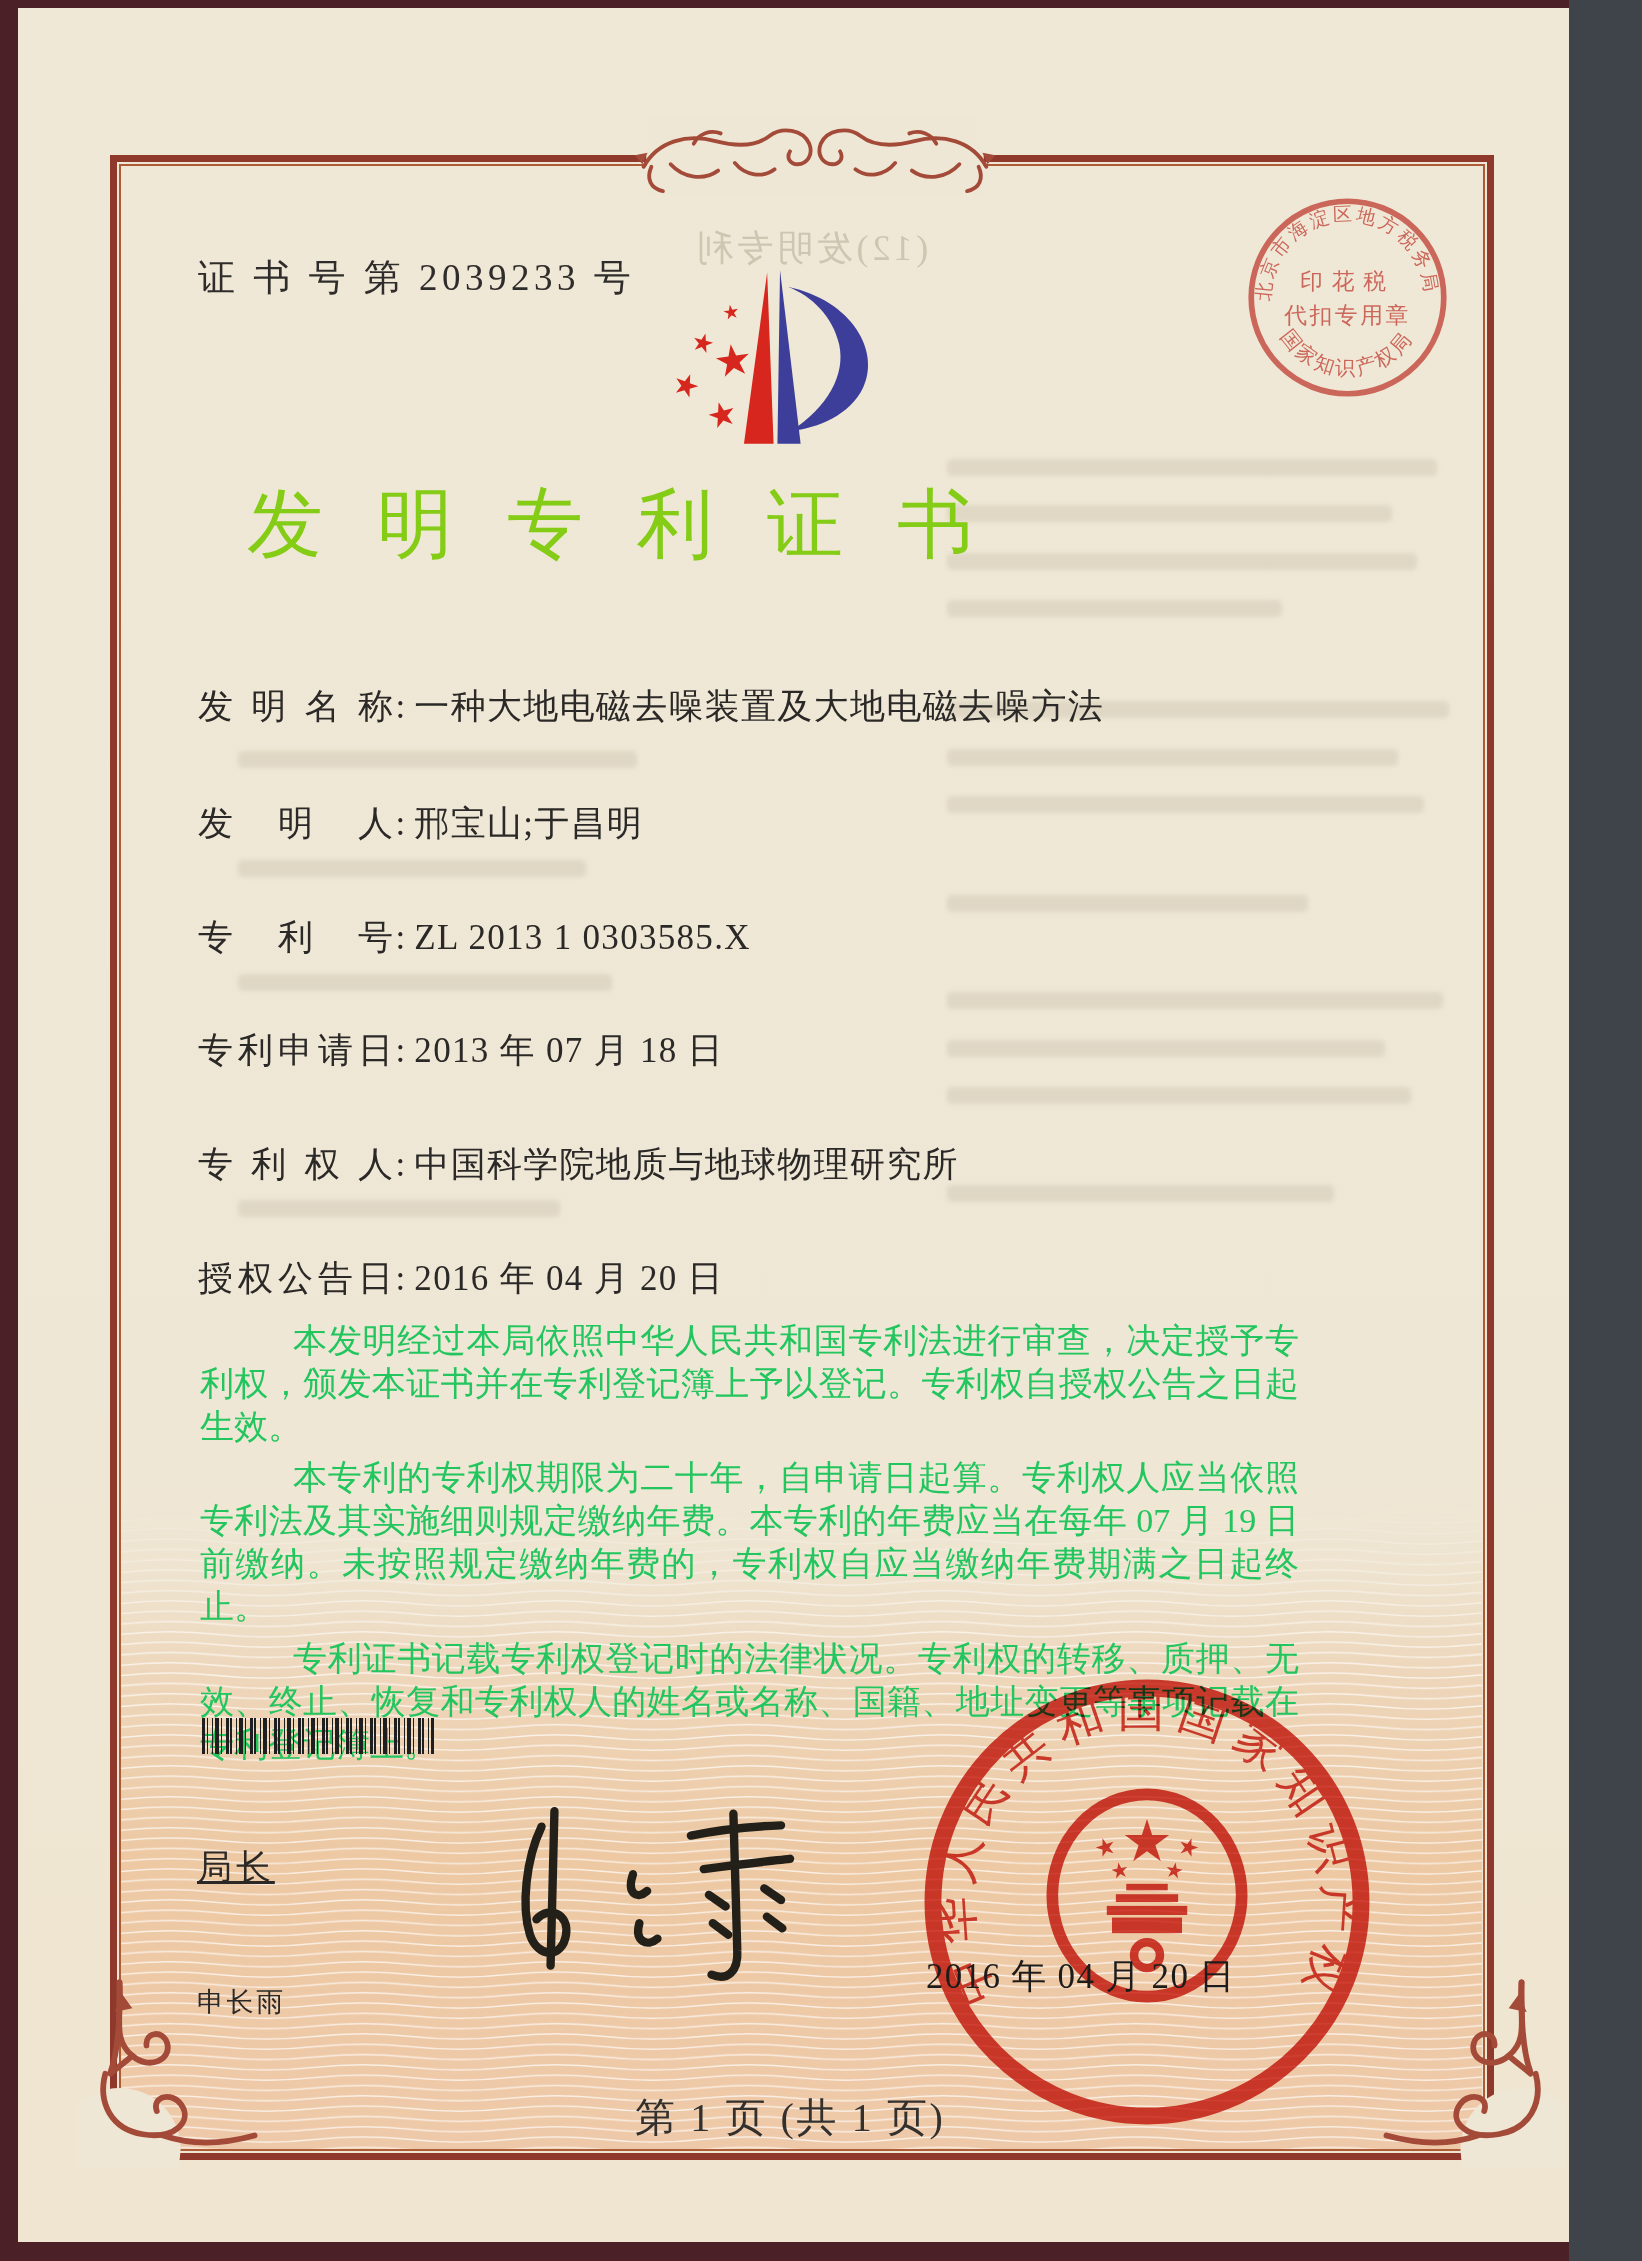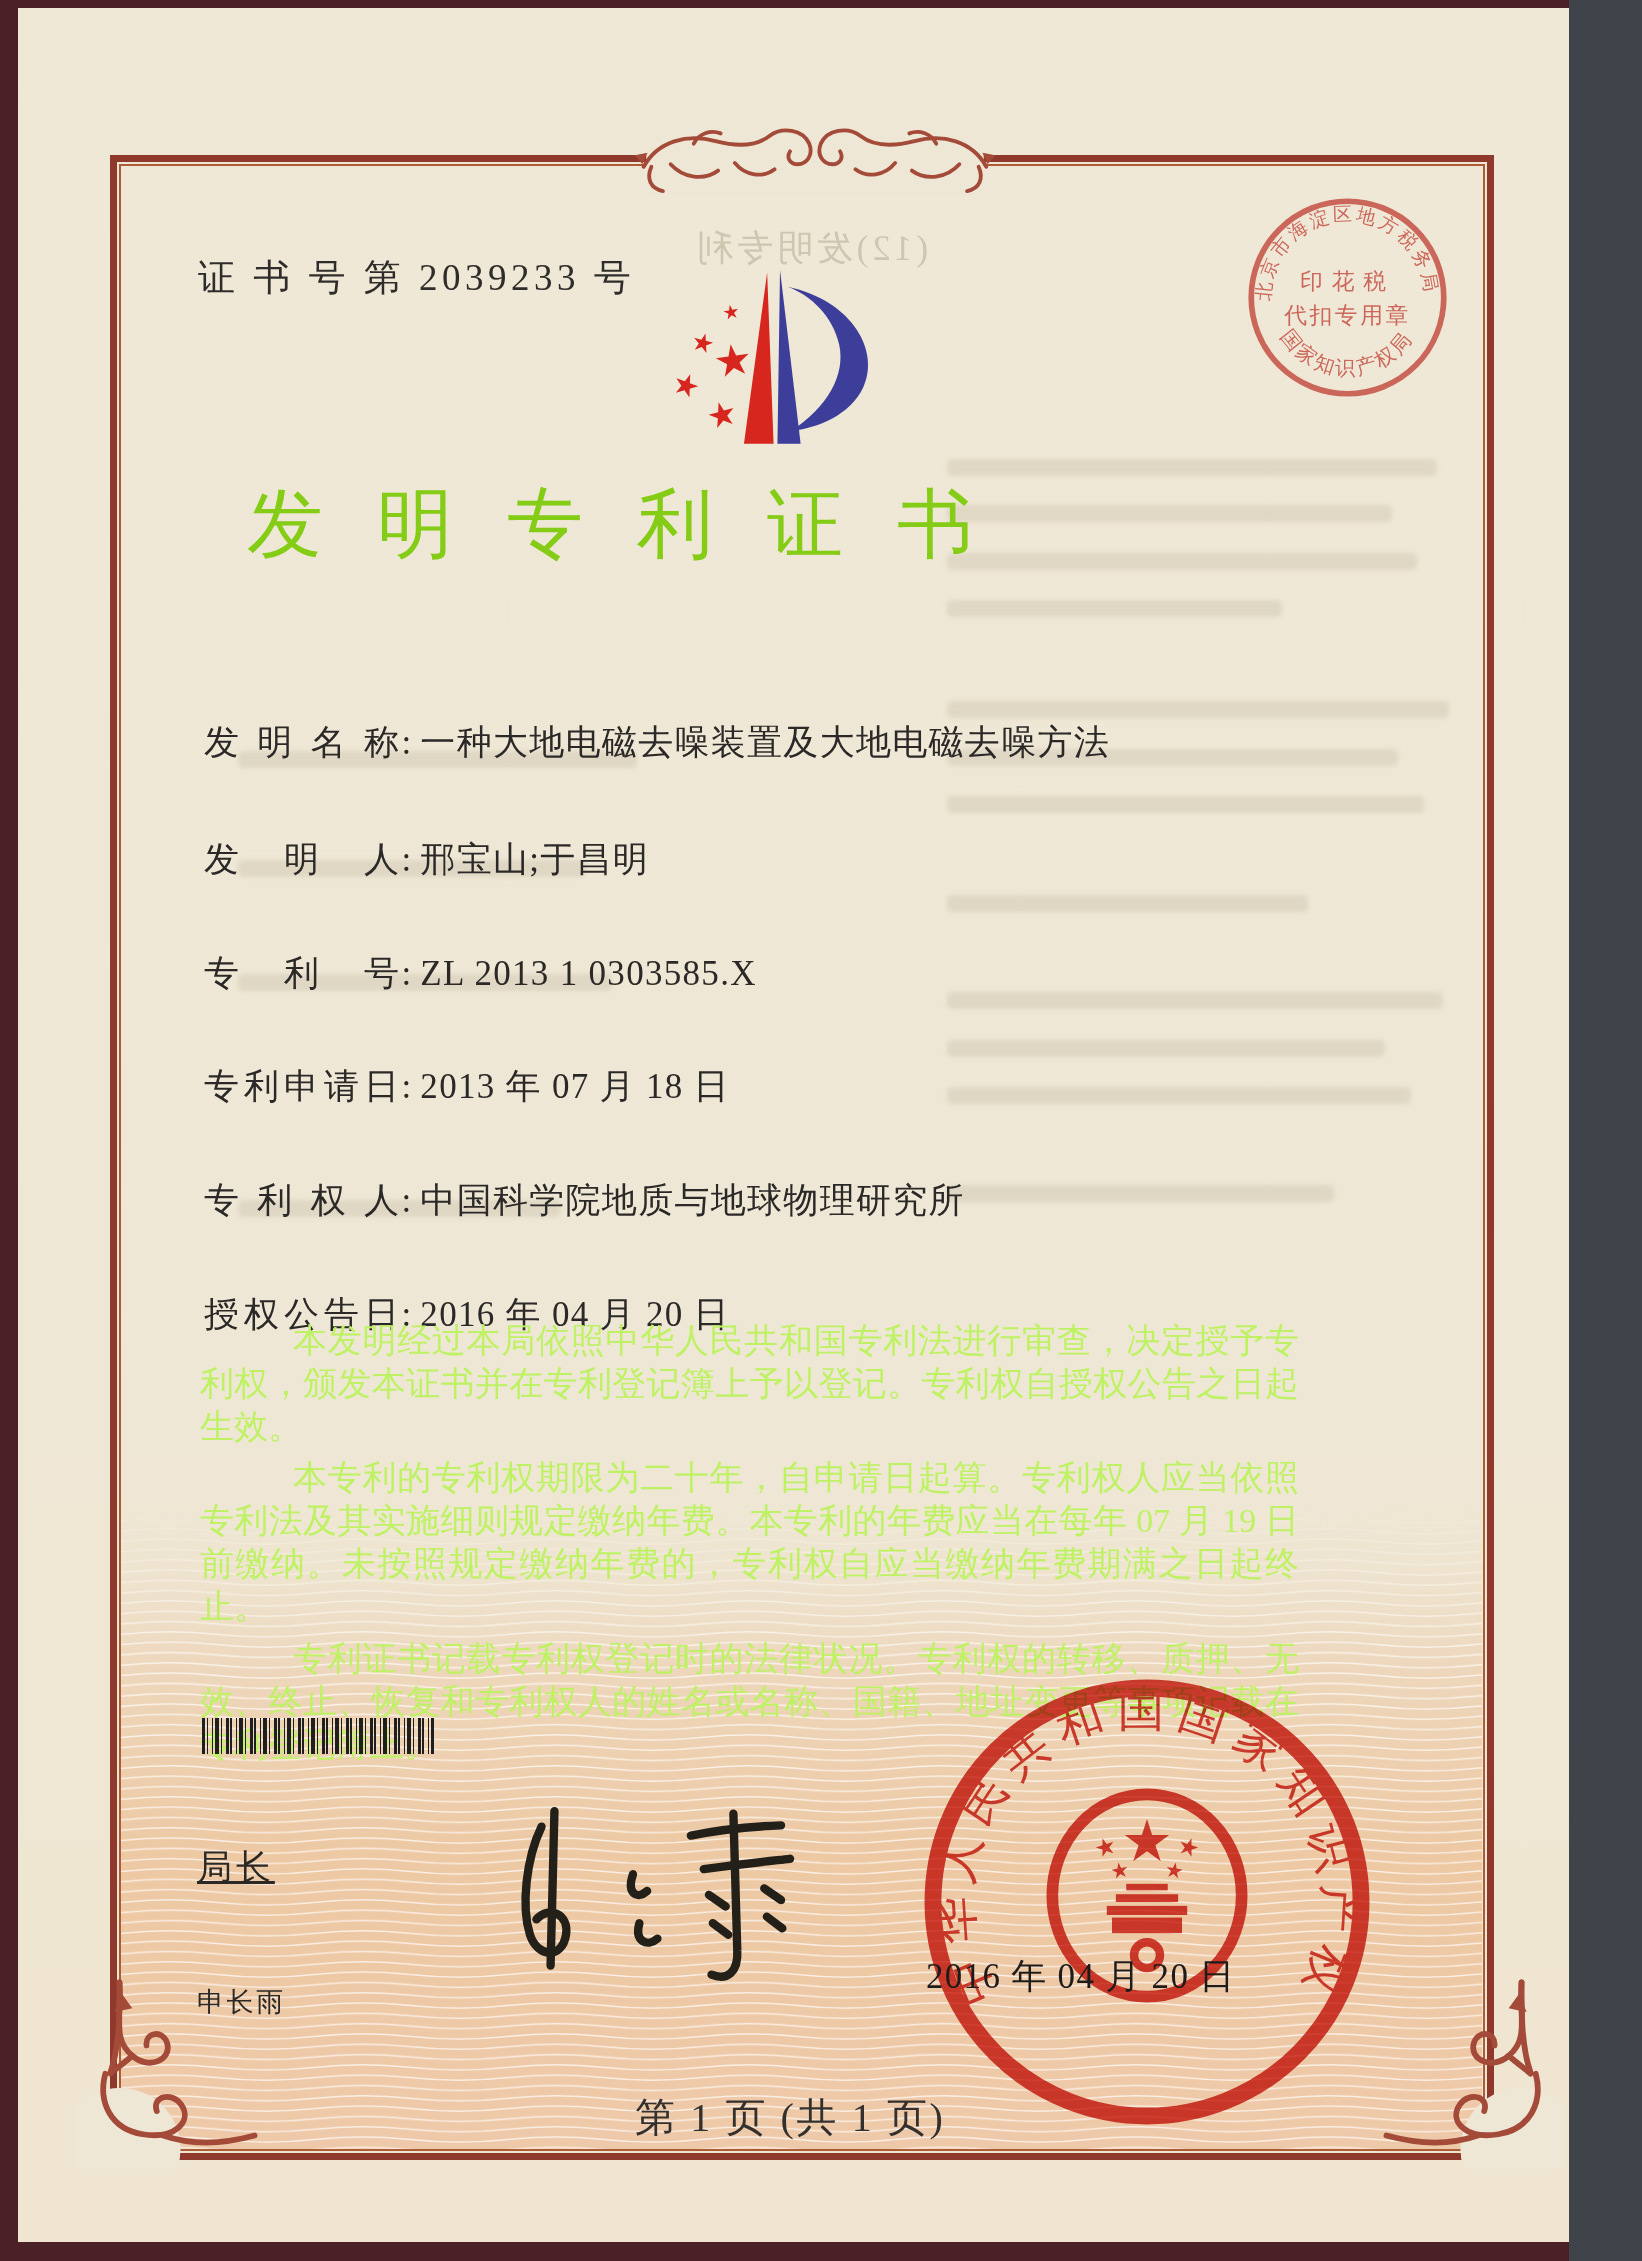--- a/index.html
+++ b/index.html
@@ -19,26 +19,26 @@
   .frame-outer{position:absolute;left:110px;top:155px;width:1384px;height:2005px;
     border:7px solid #8e392b;box-sizing:border-box;}
   .frame-inner{position:absolute;left:119px;top:164px;width:1366px;height:1987px;
     border:2.6px solid #ad5c35;box-sizing:border-box;}
   .txt{position:absolute;color:#2b2826;white-space:nowrap;}
   .cert-no{left:198px;top:253px;font-size:37px;letter-spacing:4.5px;color:#2f2d2b;}
   .ghost{left:693px;top:224px;font-size:36px;letter-spacing:3.9px;color:rgba(158,152,128,.42);
     transform:scaleX(-1);transform-origin:center;}
   .title{left:193px;top:474px;width:1327px;text-align:left;font-size:76px;color:#84cc16;
     letter-spacing:54px;text-indent:54px;white-space:nowrap;position:absolute;}
-  .frow{position:absolute;left:204px;font-size:35px;color:#2b2927;height:45px;line-height:45px;margin-top:36px;}
+  .frow{position:absolute;left:198px;font-size:35px;color:#2b2927;height:45px;line-height:45px;}
   .flabel{display:inline-block;width:195px;text-align:justify;text-align-last:justify;vertical-align:top;}
   .fcolon{display:inline-block;margin:0 9px 0 2.6px;}
   .fvalue{letter-spacing:1.3px;}
   .paras{position:absolute;left:200px;top:1319px;width:1099px;font-size:34px;line-height:43px;
-    color:#bef264;text-align:justify;}
+    color:#22c55e;text-align:justify;}
   .paras p{margin:0 0 8.4px 0;text-indent:93px;}
   .barcode{position:absolute;left:202px;top:1718px;width:232px;height:36px;
     background:repeating-linear-gradient(90deg,#1f1f1f 0 2.6px,transparent 2.6px 4.5px,#1f1f1f 4.5px 5.8px,
       transparent 5.8px 9.7px,#1f1f1f 9.7px 11px,transparent 11px 13px,#1f1f1f 13px 17px,
       transparent 17px 18.7px,#1f1f1f 18.7px 20px,transparent 20px 24px);}
   .director-label{left:197px;top:1844px;font-size:35px;letter-spacing:3.9px;text-decoration:underline;}
   .director-name{left:197px;top:1984px;font-size:27px;letter-spacing:2.6px;}
   .seal-date{left:926px;top:1953px;font-size:35px;letter-spacing:1.3px;color:#1e1c1a;z-index:9;}
   .footer-page{left:635px;top:2090px;font-size:40px;letter-spacing:2.6px;color:#33302d;}
   .svgabs{position:absolute;}

